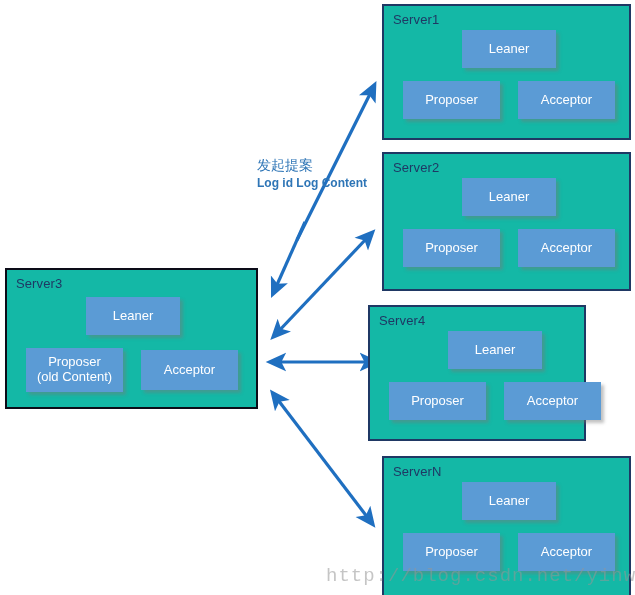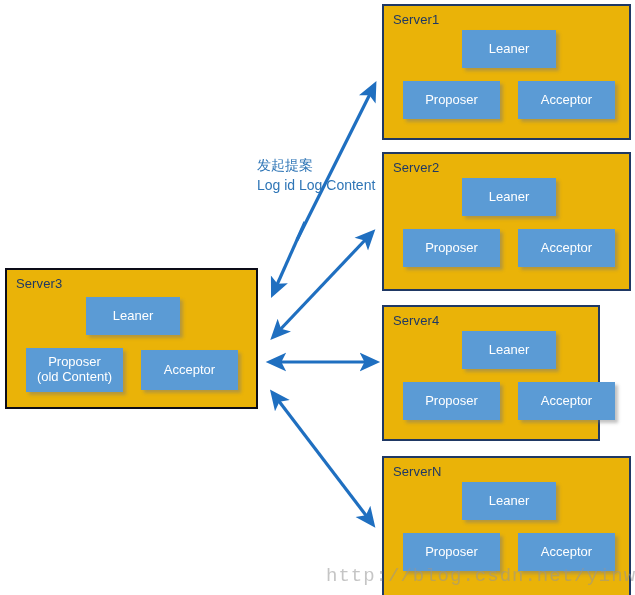--- a/index.html
+++ b/index.html
@@ -14,21 +14,21 @@
     position: relative;
     width: 635px;
     height: 595px;
     background: #ffffff;
     overflow: hidden;
   }
 
   
   .server-box {
     position: absolute;
-    background: #eab308;
+    background: #14b8a6;
     border: 2px solid #1F3864;
     box-sizing: border-box;
   }
   .server-box.primary {
     border: 2px solid #0c0c18;
   }
   .server-title {
     position: absolute;
     left: 9px;
     top: 6px;
@@ -60,21 +60,21 @@
   
   .annotation {
     position: absolute;
     color: #2E75B6;
     font-size: 13px;
     text-align: left;
     line-height: 1.45;
     white-space: nowrap;
   }
   .annotation .l1 { font-size: 14px; }
-  .annotation .l2 { font-size: 14px; }
+  .annotation .l2 { font-size: 12px; font-weight: bold; }
   .annotation .l3 { font-size: 14px; }
 
   
   #arrows {
     position: absolute;
     left: 0;
     top: 0;
     width: 635px;
     height: 595px;
     pointer-events: none;
@@ -125,21 +125,21 @@
     <div class="role" style="left:134px; top:75px; width:97px; height:38px;">Acceptor</div>
   </div>
 
   <div class="server-box" style="left:382px; top:152px; width:249px; height:139px;">
     <div class="server-title">Server2</div>
     <div class="role" style="left:78px; top:24px; width:94px; height:38px;">Leaner</div>
     <div class="role" style="left:19px; top:75px; width:97px; height:38px;">Proposer</div>
     <div class="role" style="left:134px; top:75px; width:97px; height:38px;">Acceptor</div>
   </div>
 
-  <div class="server-box" style="left:382px; top:305px; width:218px; height:136px;">
+  <div class="server-box" style="left:368px; top:305px; width:218px; height:136px;">
     <div class="server-title">Server4</div>
     <div class="role" style="left:78px; top:24px; width:94px; height:38px;">Leaner</div>
     <div class="role" style="left:19px; top:75px; width:97px; height:38px;">Proposer</div>
     <div class="role" style="left:134px; top:75px; width:97px; height:38px;">Acceptor</div>
   </div>
 
   <div class="server-box" style="left:382px; top:456px; width:249px; height:164px;">
     <div class="server-title">ServerN</div>
     <div class="role" style="left:78px; top:24px; width:94px; height:38px;">Leaner</div>
     <div class="role" style="left:19px; top:75px; width:97px; height:38px;">Proposer</div>

